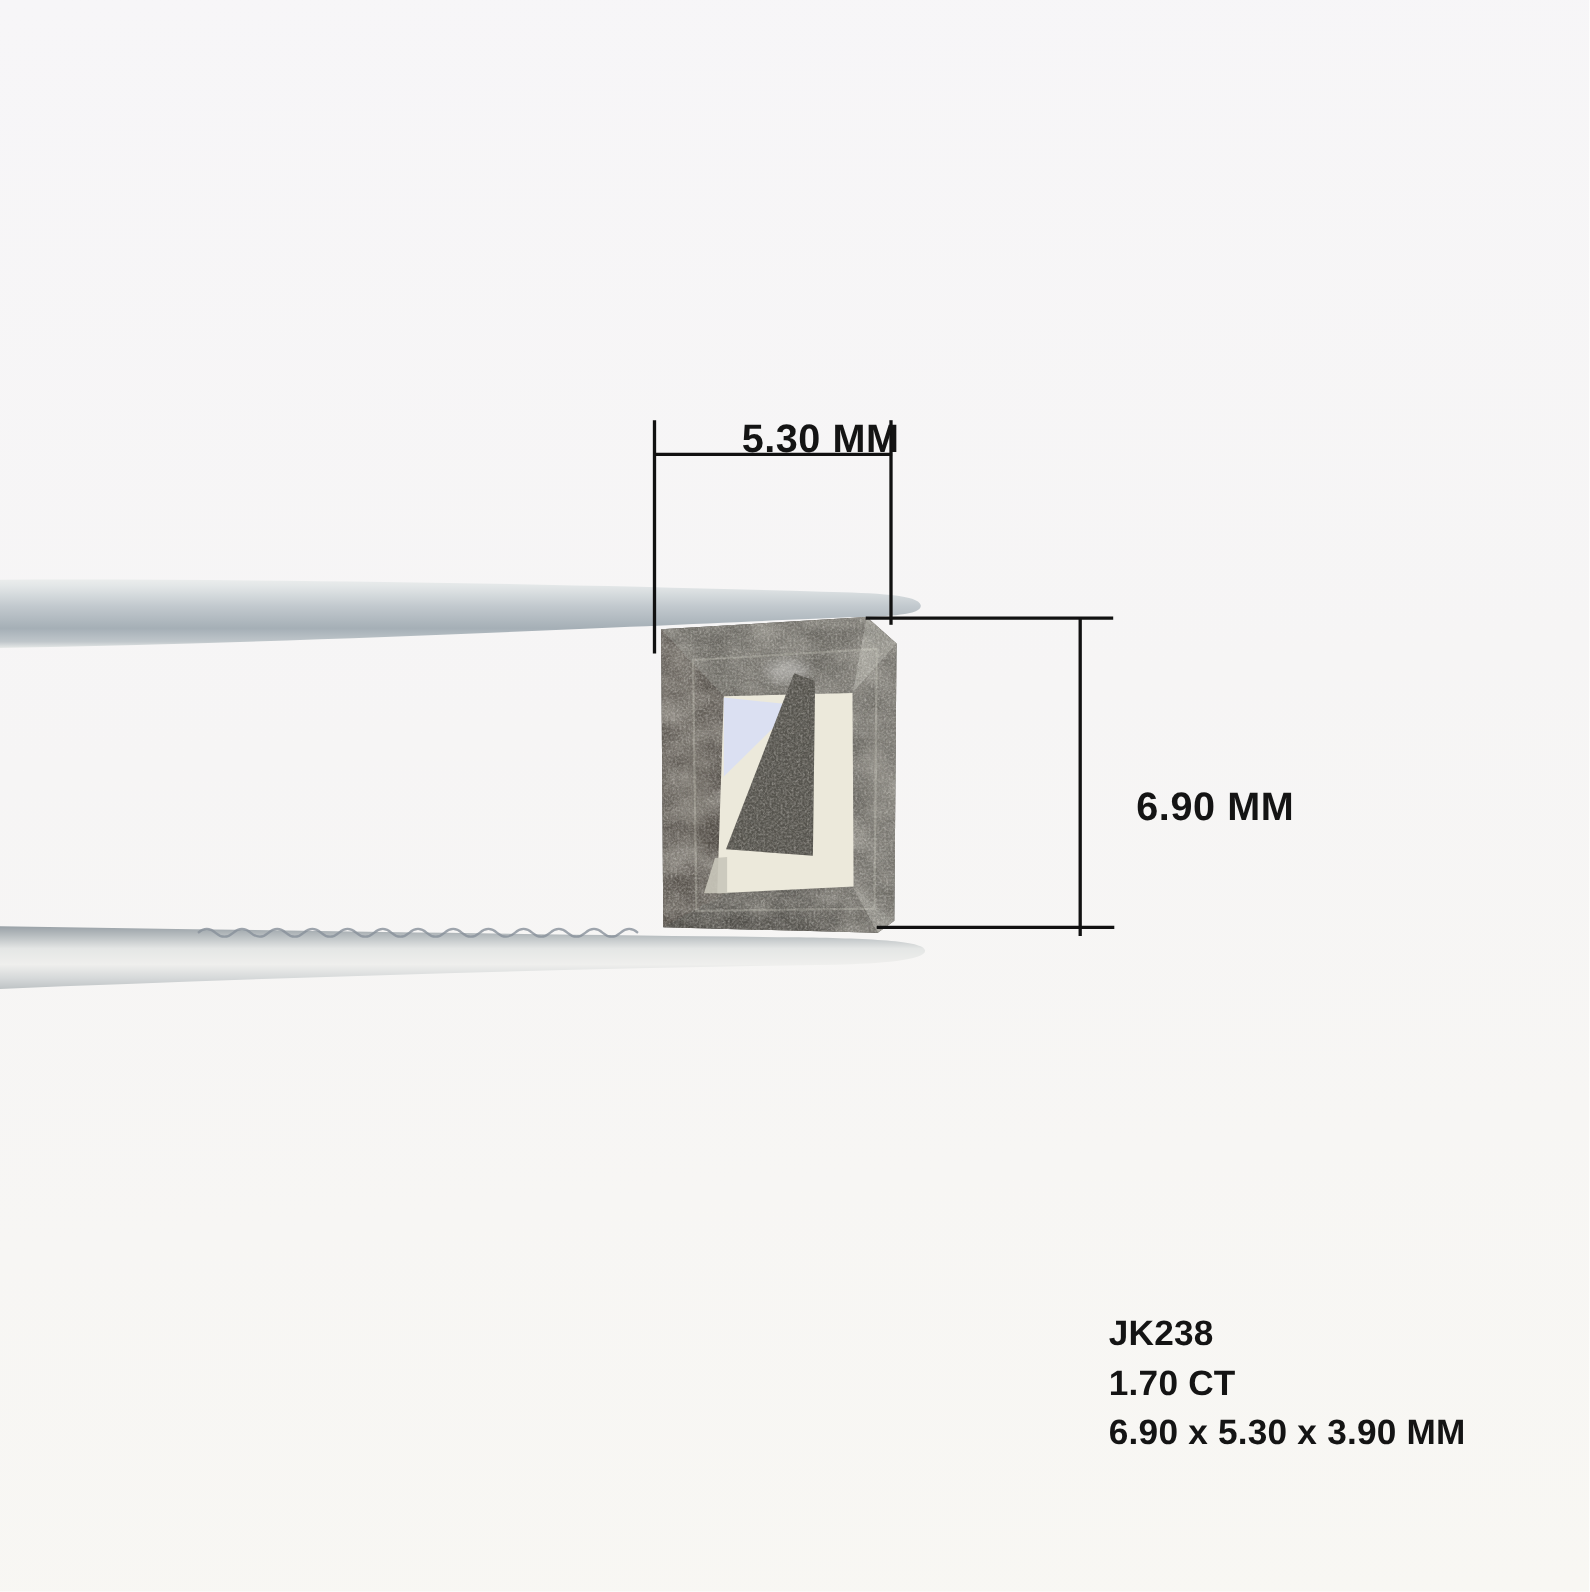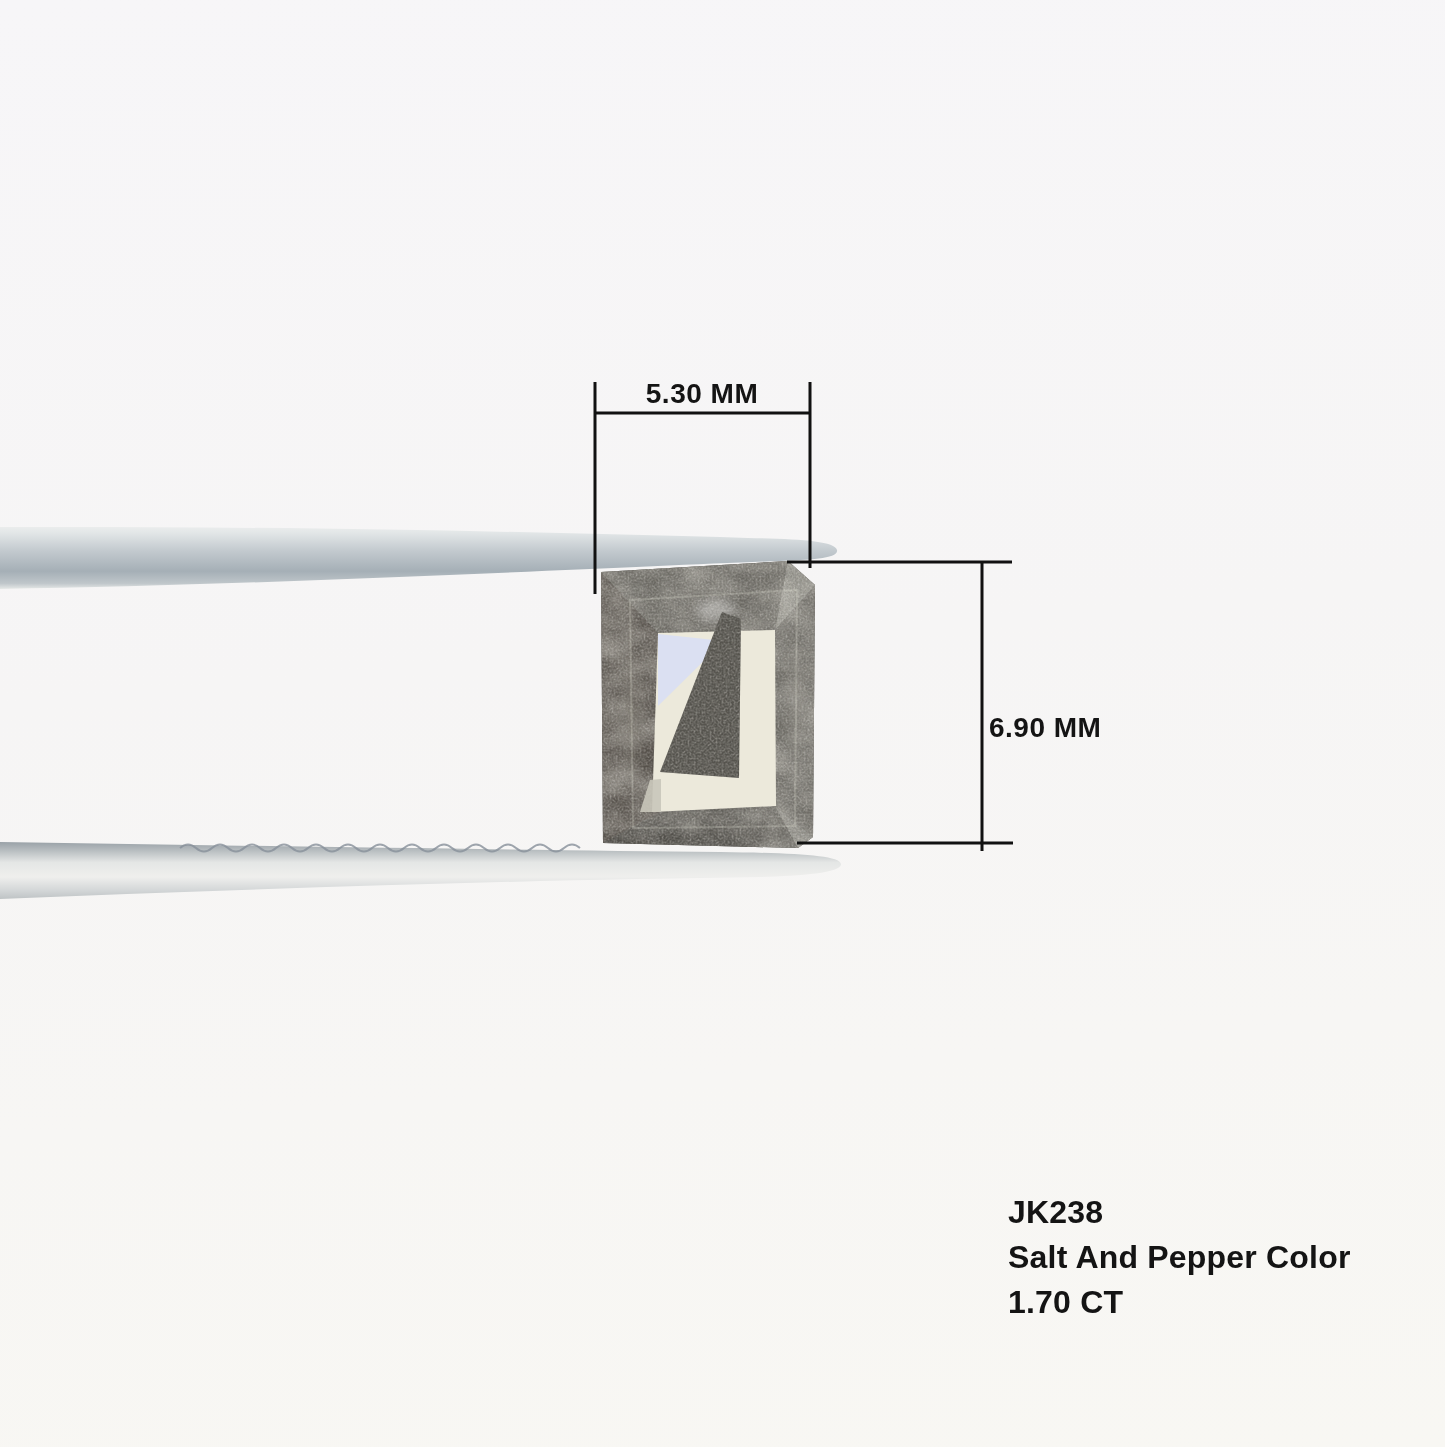--- a/index.html
+++ b/index.html
@@ -7,24 +7,25 @@
     position:relative;
     width:1445px;height:1447px;
     overflow:hidden;
     background:linear-gradient(175deg,#f7f6f8 0%,#f6f5f5 45%,#f8f7f3 100%);
     font-family:"Liberation Sans",sans-serif;
   }
   .scene svg{position:absolute;left:0;top:0;}
   .mlabel{
     position:absolute;
     font-weight:700;
-    font-size:28px;
+    font-size:36px;
     color:#141414;
     letter-spacing:.5px;
     white-space:nowrap;
+    padding-left:44px;
   }
   .mlabel.width{left:593px;top:378px;width:218px;text-align:center;}
   .mlabel.height{left:989px;top:688px;margin-top:24px;}
   .info{
     position:absolute;
     left:984px;top:1190px;
     font-weight:700;
     font-size:32px;
     line-height:45px;
     color:#141414;
@@ -128,17 +129,17 @@
       <line x1="982" y1="562" x2="982" y2="851"></line>
       <line x1="797" y1="843" x2="1013" y2="843"></line>
     </g>
   </svg>
 
   <div class="mlabel width">5.30 MM</div>
   <div class="mlabel height">6.90 MM</div>
 
   <div class="info">
     <div>JK238</div>
-    <div>Salt And Pepper Color</div>
     <div>1.70 CT</div>
+    <div>6.90 x 5.30 x 3.90 MM</div>
   </div>
 
 </div>
 
 </body></html>

